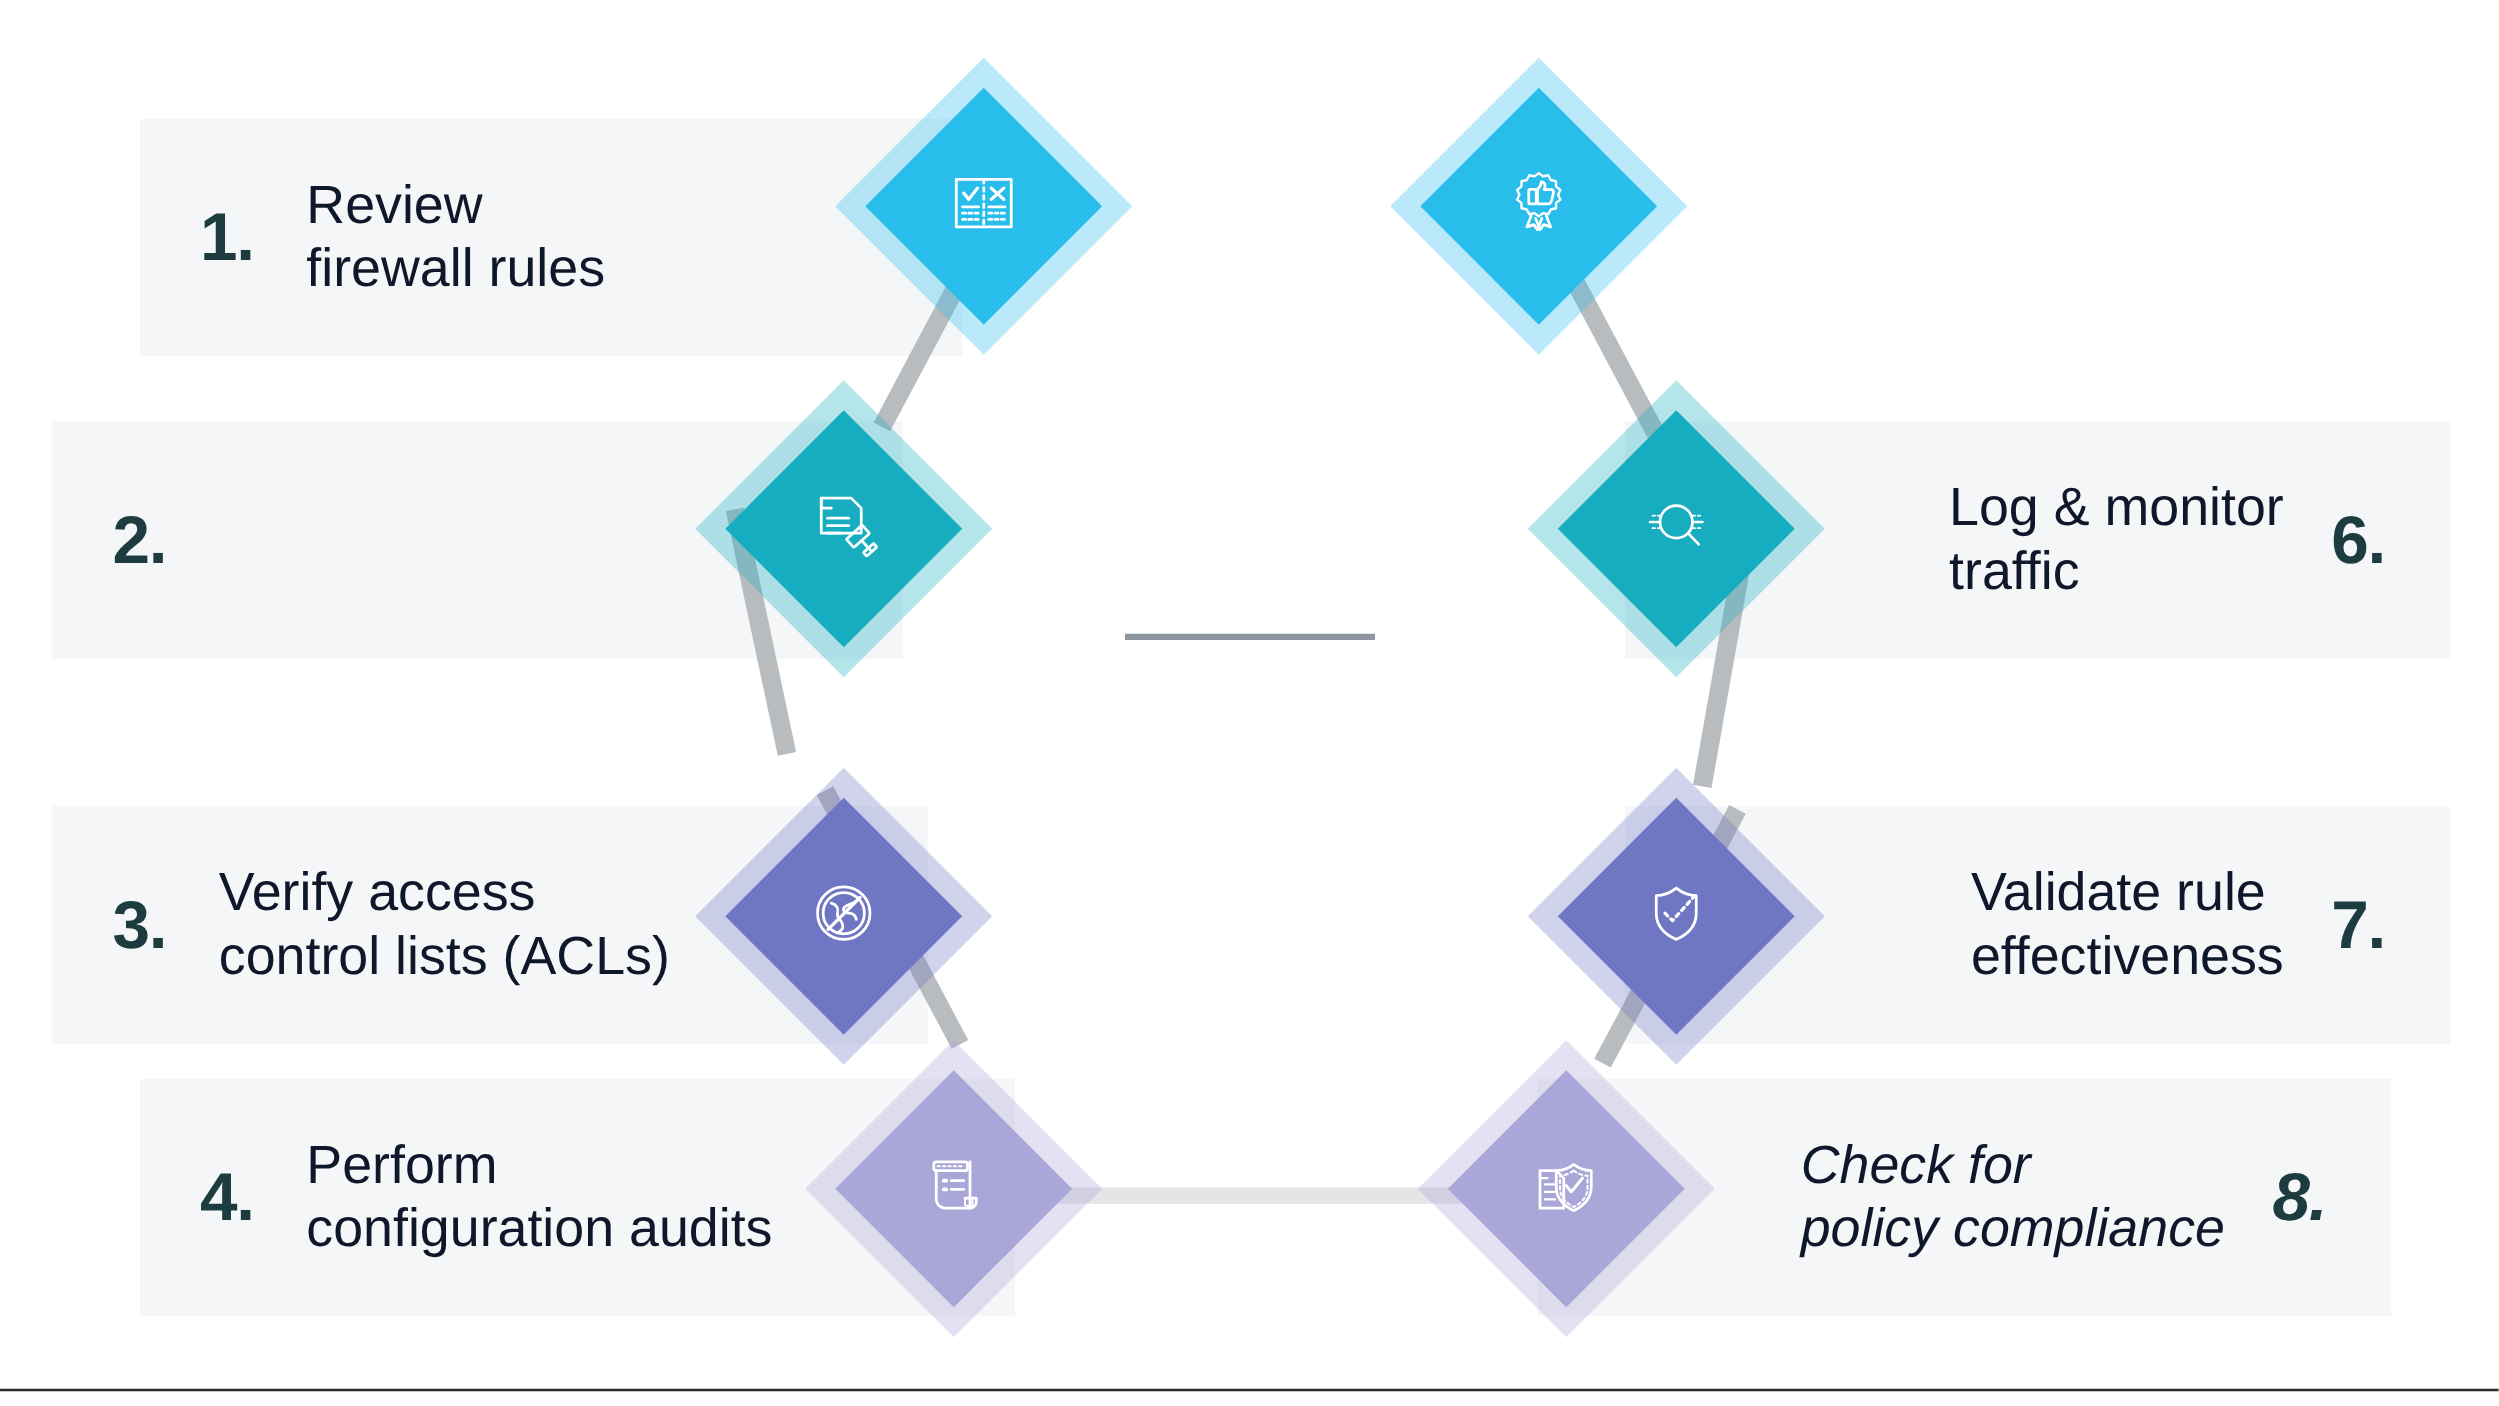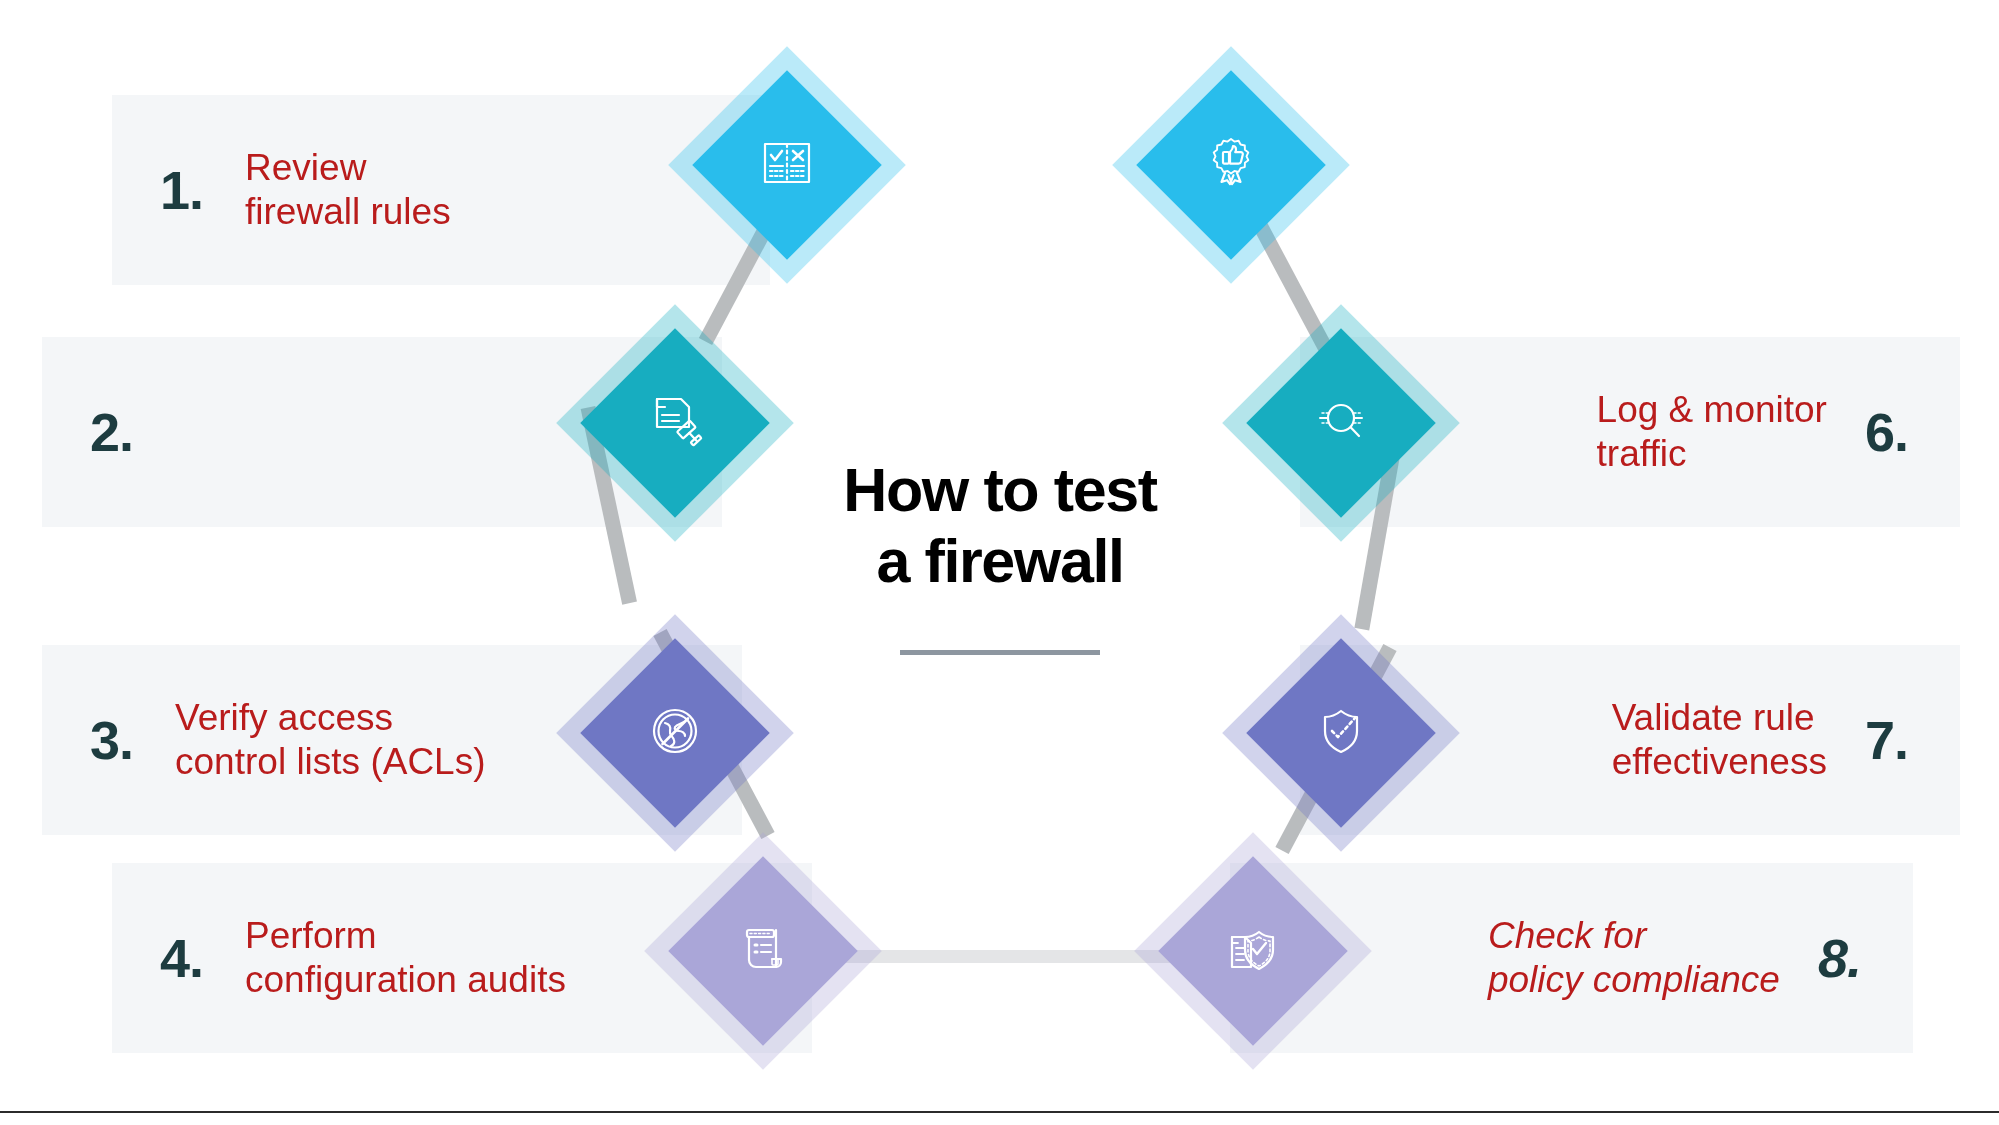--- a/index.html
+++ b/index.html
@@ -29,23 +29,23 @@
 
   .num {
     font-size: 54px;
     font-weight: 700;
     color: #1d3c40;
     letter-spacing: -1px;
     line-height: 1;
     flex: none;
   }
   .label {
-    font-size: 37px;
+    font-size: 43px;
     line-height: 1.18;
-    color: #b91c1c;
+    color: #0f172a;
     font-weight: 400;
     white-space: pre-line;
     flex: none;
   }
   .panel.left .num   { margin-left: 48px; margin-right: 42px; }
   .panel.right .num  { margin-left: 38px; margin-right: 52px; }
   .panel.right .label { text-align: left; }
 
   
   .connector {
@@ -270,20 +270,18 @@
         <line x1="17" y1="37" x2="25" y2="37" stroke-width="1.8"></line>
         <line x1="17" y1="43" x2="25" y2="43" stroke-width="1.8"></line>
         <path d="M40 15 c5 4 10 5 14 5 v13 c0 9 -6 15 -14 19 c-8 -4 -14 -10 -14 -19 v-13 c4 0 9 -1 14 -5 z" fill="none"></path>
         <path d="M40 20 c4 3 8 4 11 4 v10 c0 7 -5 12 -11 15 c-6 -3 -11 -8 -11 -15 v-10 c3 0 7 -1 11 -4 z" stroke-dasharray="2.5 2.5" stroke-width="1.6"></path>
         <polyline points="34,32 38,37 47,26" stroke-width="2.4"></polyline>
       </svg>
     </div>
   </div>
 
   <div class="center-block">
-    <div class="center-title">How to test
-a firewall</div>
     <div class="center-divider"></div>
   </div>
 
   <div class="bottom-rule"></div>
 
 </div>
 
 </body></html>

